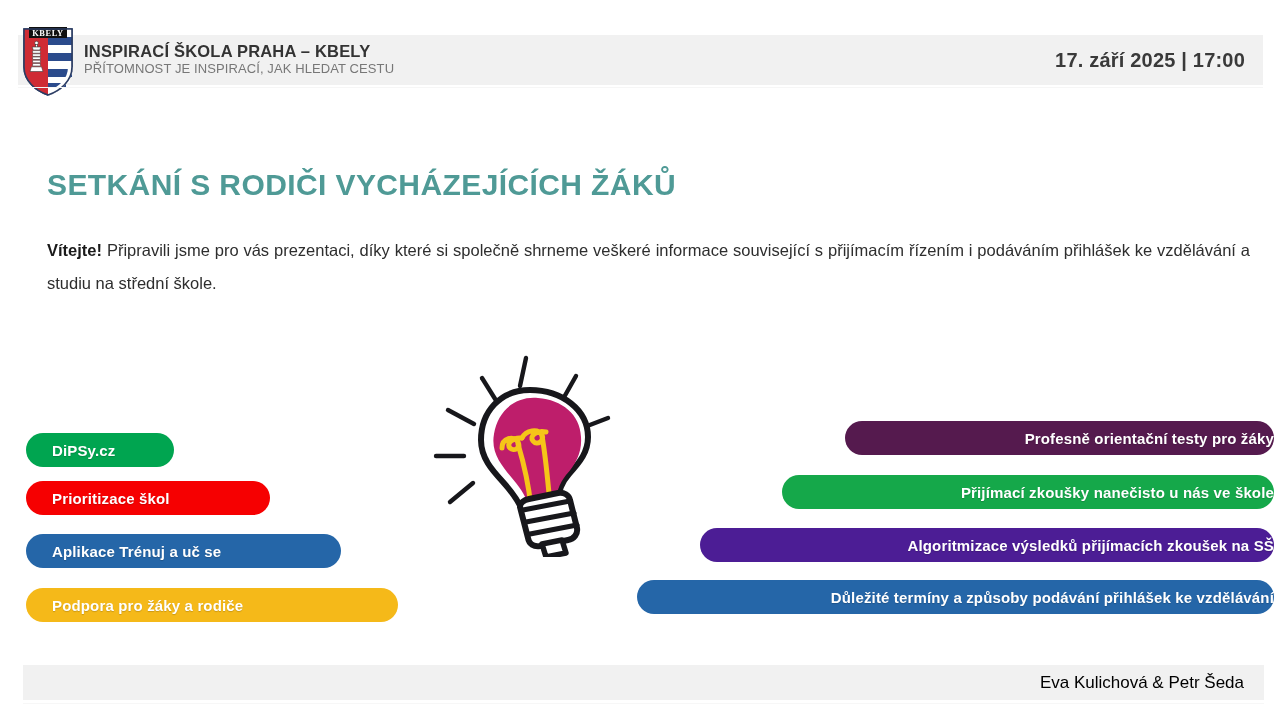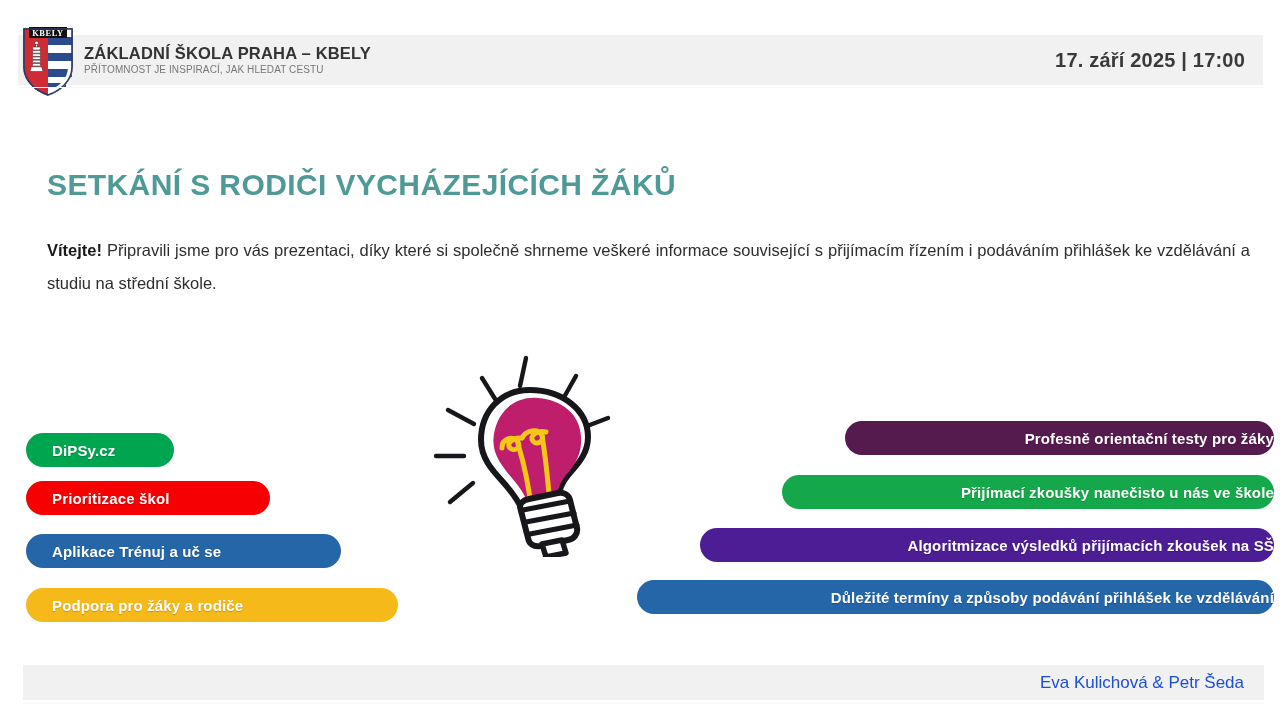--- a/index.html
+++ b/index.html
@@ -54,21 +54,21 @@
     line-height: 1.12;
   }
   .school-name {
     font-size: 16.5px;
     font-weight: bold;
     color: #333333;
     letter-spacing: 0.2px;
     white-space: nowrap;
   }
   .school-motto {
-    font-size: 10px;
+    font-size: 13px;
     font-weight: normal;
     color: #777777;
     letter-spacing: 0.1px;
     white-space: nowrap;
     margin-top: 2px;
   }
   .header-date {
     position: absolute;
     right: 18px;
     top: 50%;
@@ -170,21 +170,21 @@
     content: "";
     position: absolute;
     left: 0;
     right: 0;
     bottom: -4px;
     height: 1px;
     background: #f7f7f7;
   }
   .footer-credit {
     font-size: 17px;
-    color: #1d4ed8;
+    color: #000000;
     padding-right: 20px;
     white-space: nowrap;
   }
 </style>
 </head>
 <body>
 
 <div class="header-band" style="background-color: rgb(241, 241, 241);">
 
   <div class="logo-wrap">
@@ -221,21 +221,21 @@
         <rect x="12.6" y="35.2" width="7.8" height="2.6" rx="0.6"></rect>
         <rect x="12.6" y="38.4" width="7.8" height="2.6" rx="0.6"></rect>
         <path d="M11.4 41.8 H21.6 L23 46.5 H10 Z"></path>
       </g>
 
       <path d="M4 4 H52 V42 C52 56 40 66 28 70 C16 66 4 56 4 42 Z" fill="none" stroke="#2b3c63" stroke-width="1.6"></path>
     </svg>
   </div>
 
   <div class="school-text">
-    <div class="school-name">ZÁKLADNÍ ŠKOLA PRAHA – KBELY</div>
+    <div class="school-name">INSPIRACÍ ŠKOLA PRAHA – KBELY</div>
     <div class="school-motto">PŘÍTOMNOST JE INSPIRACÍ, JAK HLEDAT CESTU</div>
   </div>
 
   <div class="header-date">17. září 2025 | 17:00</div>
 </div>
 
 <div class="slide-title" style="color: rgb(79, 154, 150);">SETKÁNÍ S RODIČI VYCHÁZEJÍCÍCH ŽÁKŮ</div>
 
 <div class="body-copy">
   <span class="lead">Vítejte!</span><span> Připravili jsme pro vás prezentaci, díky které si společně shrneme veškeré informace související s přijímacím řízením i podáváním  přihlášek ke vzdělávání a studiu na střední škole.</span>

